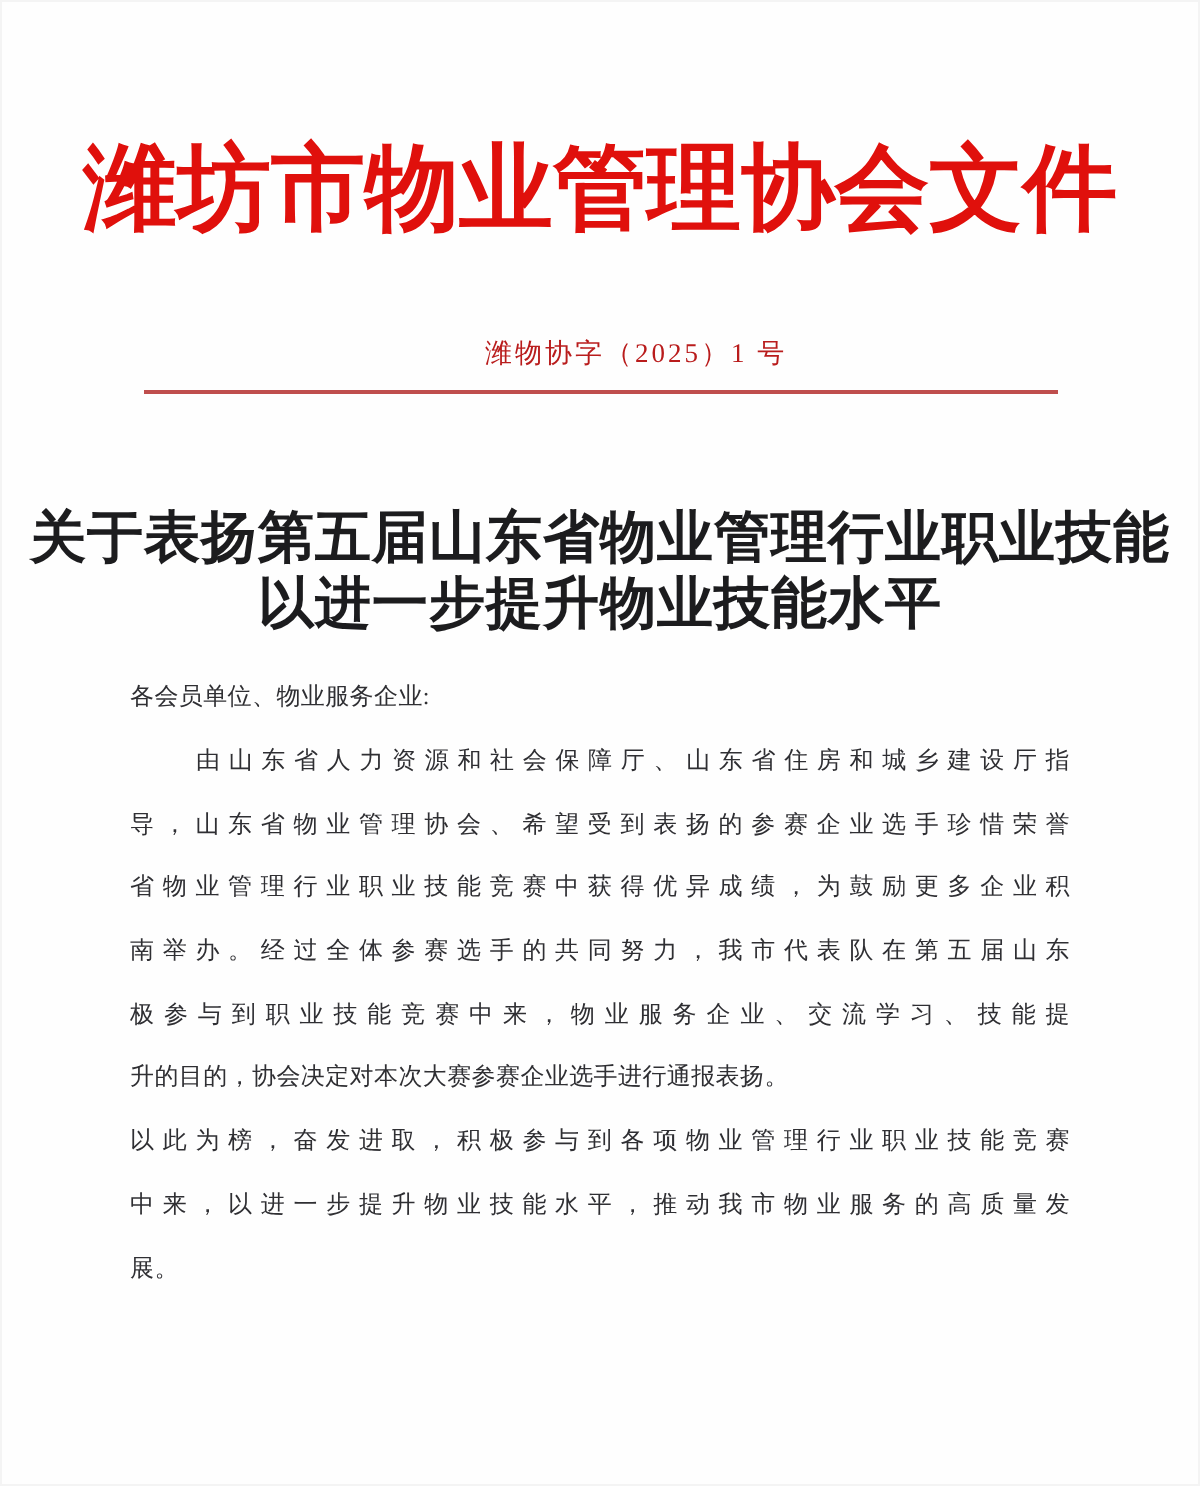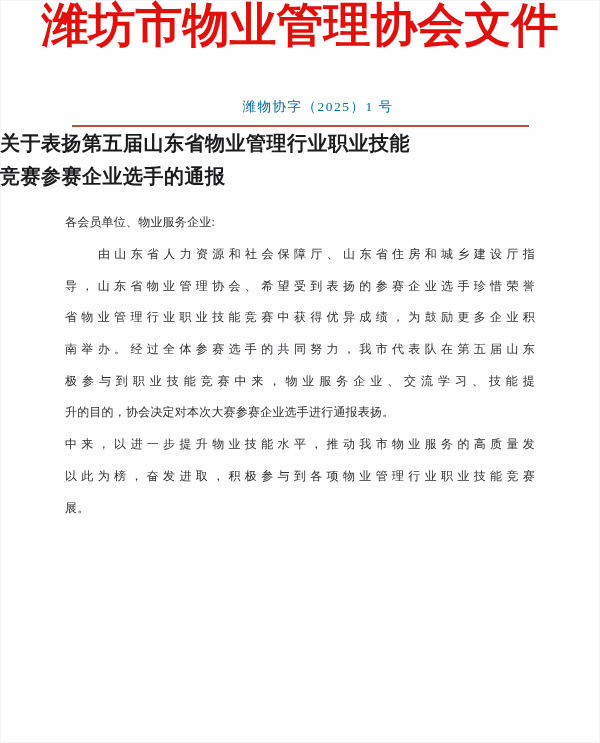--- a/index.html
+++ b/index.html
@@ -8,44 +8,47 @@
     position: relative;
     width: 600px;
     height: 743px;
     margin: 0 auto;
     background: #fefefe;
     box-shadow: inset 0 0 0 1px rgba(0,0,0,0.04);
     overflow: hidden;
     font-family: "Liberation Serif", "DejaVu Serif", serif;
   }
   .org-title {
+    padding-top: 70px;
     text-align: center;
     font-size: 47px;
     font-weight: 700;
     letter-spacing: 0px;
     color: #e0100c;
     line-height: 1.1;
     white-space: nowrap;
   }
   .doc-number {
     margin-top: 46px;
     text-align: center;
     font-size: 13.5px;
     letter-spacing: 1.5px;
-    color: #0369a1;
+    color: #b91c1c;
     padding-left: 36px;
   }
   .red-divider {
     width: 457px;
     height: 2.5px;
     margin: 9px auto 0 auto;
     background: #bf4e4d;
   }
   .doc-title {
-    font-size: 20px;
+    margin-top: 56px;
+    text-align: center;
+    font-size: 28px;
     font-weight: 700;
     line-height: 33px;
     color: #1c1c1e;
     letter-spacing: 0.5px;
   }
   .doc-body {
     margin: 14px 65px 0 65px;
     width: 470px;
     font-size: 12px;
     line-height: 31.7px;
@@ -71,29 +74,29 @@
 <div class="page">
 
   <div class="org-title">潍坊市物业管理协会文件</div>
 
   <div class="doc-number">潍物协字（2025）1 号</div>
 
   <div class="red-divider"></div>
 
   <div class="doc-title">
     <div>关于表扬第五届山东省物业管理行业职业技能</div>
-    <div>竞赛参赛企业选手的通报</div>
+    <div>以进一步提升物业技能水平</div>
   </div>
 
   <div class="doc-body">
     <div class="line no-fill">各会员单位、物业服务企业:</div>
     <div class="line indent">由山东省人力资源和社会保障厅、山东省住房和城乡建设厅指</div>
     <div class="line">导，山东省物业管理协会、希望受到表扬的参赛企业选手珍惜荣誉</div>
     <div class="line">省物业管理行业职业技能竞赛中获得优异成绩，为鼓励更多企业积</div>
     <div class="line">南举办。经过全体参赛选手的共同努力，我市代表队在第五届山东</div>
     <div class="line">极参与到职业技能竞赛中来，物业服务企业、交流学习、技能提</div>
     <div class="line no-fill">升的目的，协会决定对本次大赛参赛企业选手进行通报表扬。</div>
+    <div class="line">以此为榜，奋发进取，积极参与到各项物业管理行业职业技能竞赛</div>
     <div class="line">中来，以进一步提升物业技能水平，推动我市物业服务的高质量发</div>
-    <div class="line">以此为榜，奋发进取，积极参与到各项物业管理行业职业技能竞赛</div>
     <div class="line no-fill">展。</div>
   </div>
 
 </div>
 
 </body></html>

